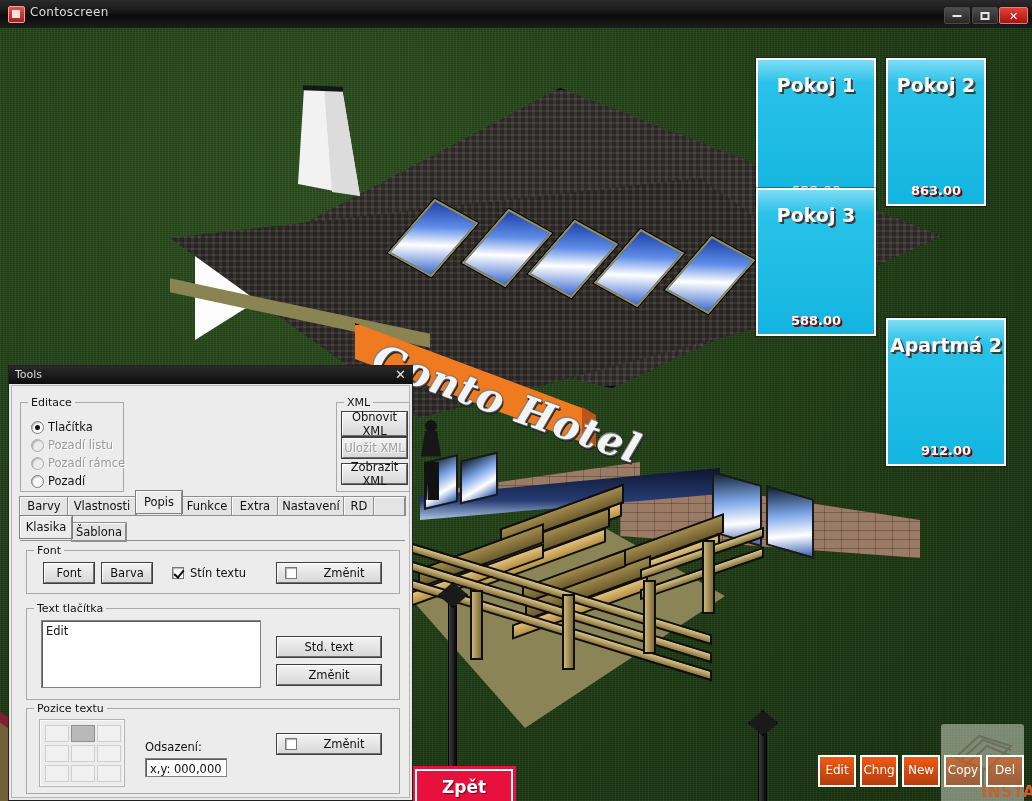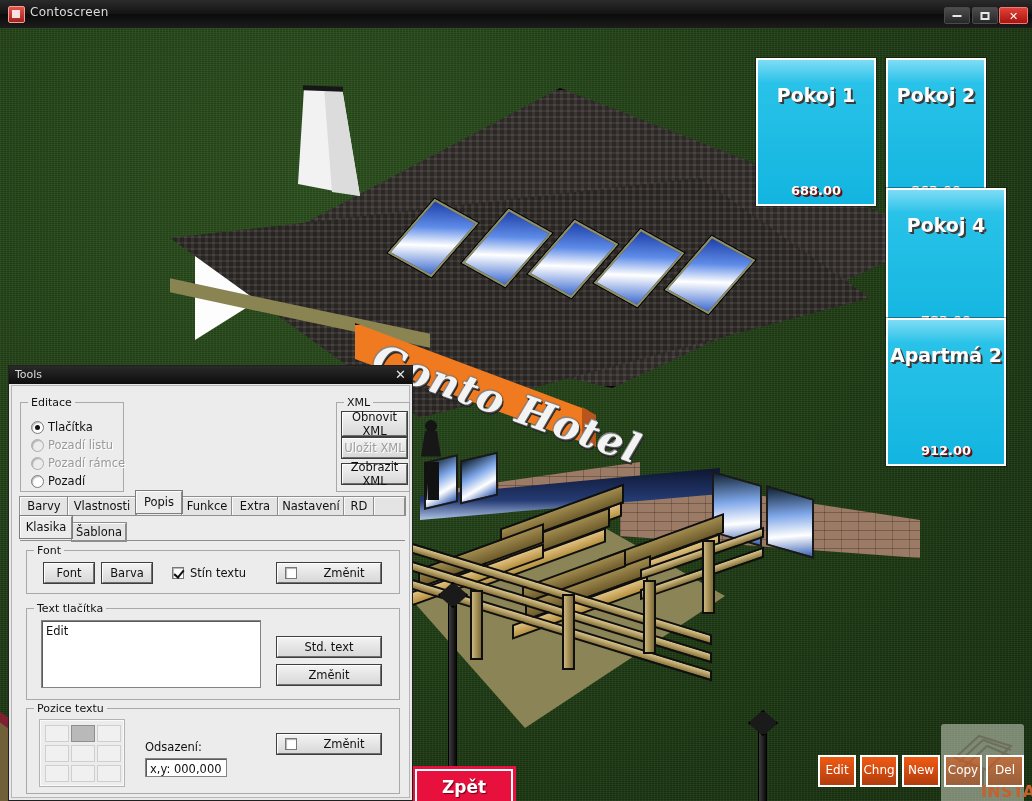--- a/index.html
+++ b/index.html
@@ -123,21 +123,21 @@
   #sign .txt{position:absolute;left:14px;top:8px;width:226px;height:110px;
     color:#f3f3f3;font-family:"DejaVu Serif","Liberation Serif",serif;font-style:italic;font-weight:bold;
     font-size:40px;white-space:nowrap;letter-spacing:1px;
     transform:rotate(19.5deg);transform-origin:0 50%;
     text-shadow:1px 1px 0 #555,2px 2px 0 #222,-1px -1px 0 #888,0 0 2px #000;}
 
   
   .roombtn{position:absolute;box-sizing:border-box;border:2px solid #ffffff;
     background:linear-gradient(180deg,#7fdcf5 0%,#29c2e8 16%,#12b5e0 100%);
     box-shadow:0 0 0 1px rgba(0,0,0,.35);}
-  .roombtn .rb-title{position:absolute;left:0;right:0;top:24px;text-align:center;
+  .roombtn .rb-title{position:absolute;left:0;right:0;top:14px;text-align:center;
     color:#ffffff;font-size:19px;font-weight:bold;font-family:"DejaVu Sans","Liberation Sans",sans-serif;
     text-shadow:2px 2px 0 #3b3b3b,1px 1px 0 #4a4a4a;}
   .roombtn .rb-val{position:absolute;left:0;right:0;bottom:6px;text-align:center;
     color:#ffffff;font-size:13px;font-weight:bold;
     text-shadow:1px 1px 0 #7a1010,2px 2px 0 #511;}
 
   
   #zpet{position:absolute;left:415px;top:741px;width:98px;height:34px;box-sizing:border-box;
     background:#e8103c;border:2px solid #ffffff;box-shadow:0 0 0 3px #e8103c;}
   #zpet span{position:absolute;left:0;right:0;top:6px;text-align:center;color:#fff;font-size:17px;font-weight:bold;
@@ -307,23 +307,23 @@
     </div>
 
     <div class="roombtn" id="room-0" style="left:756px;top:30px;width:120px;height:148px;">
       <div class="rb-title">Pokoj 1</div>
       <div class="rb-val">688.00</div>
     </div>
     <div class="roombtn" id="room-1" style="left:886px;top:30px;width:100px;height:148px;text-decoration:underline;">
       <div class="rb-title">Pokoj 2</div>
       <div class="rb-val">863.00</div>
     </div>
-    <div class="roombtn" id="room-3" style="left:886px;top:160px;width:120px;height:148px;">
-      <div class="rb-title">Pokoj 4</div>
-      <div class="rb-val">783.00</div>
+    <div class="roombtn" id="room-2" style="left:756px;top:160px;width:120px;height:148px;">
+      <div class="rb-title">Pokoj 3</div>
+      <div class="rb-val">588.00</div>
     </div>
     <div class="roombtn" id="room-5" style="left:886px;top:290px;width:120px;height:148px;">
       <div class="rb-title">Apartmá 2</div>
       <div class="rb-val">912.00</div>
     </div>
 
     <div id="zpet">
       <span>Zpět</span>
     </div>
 

